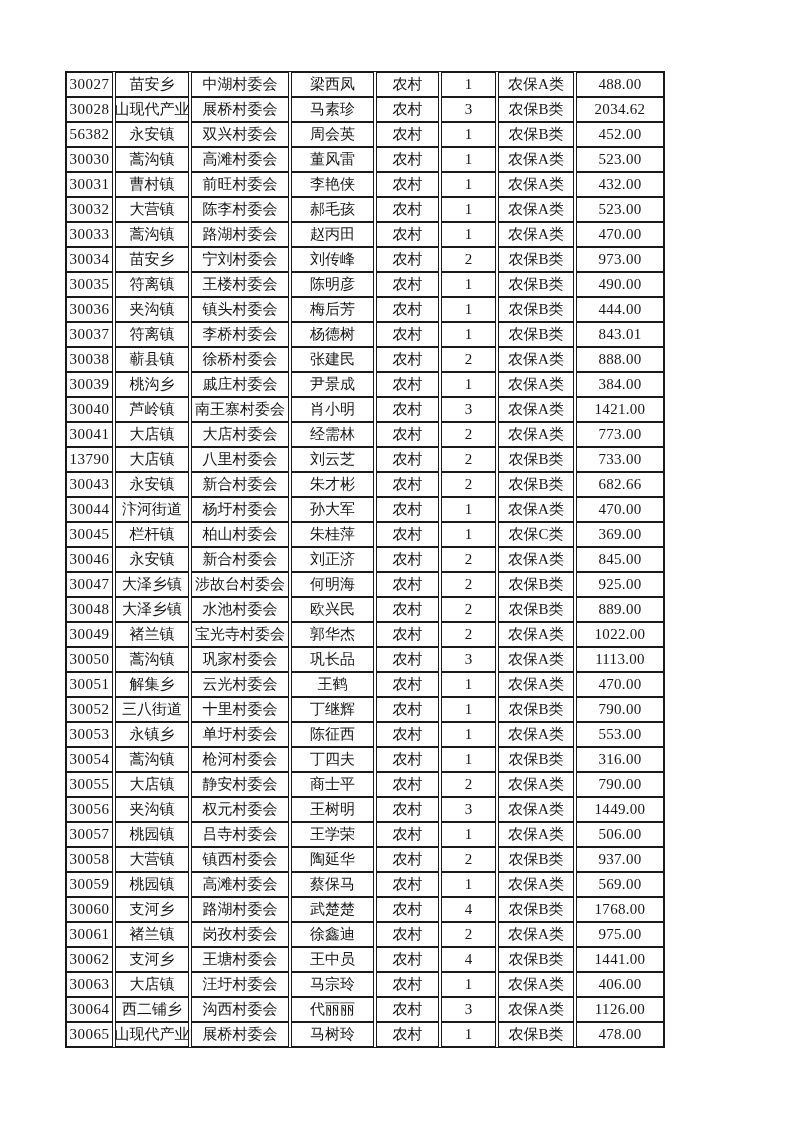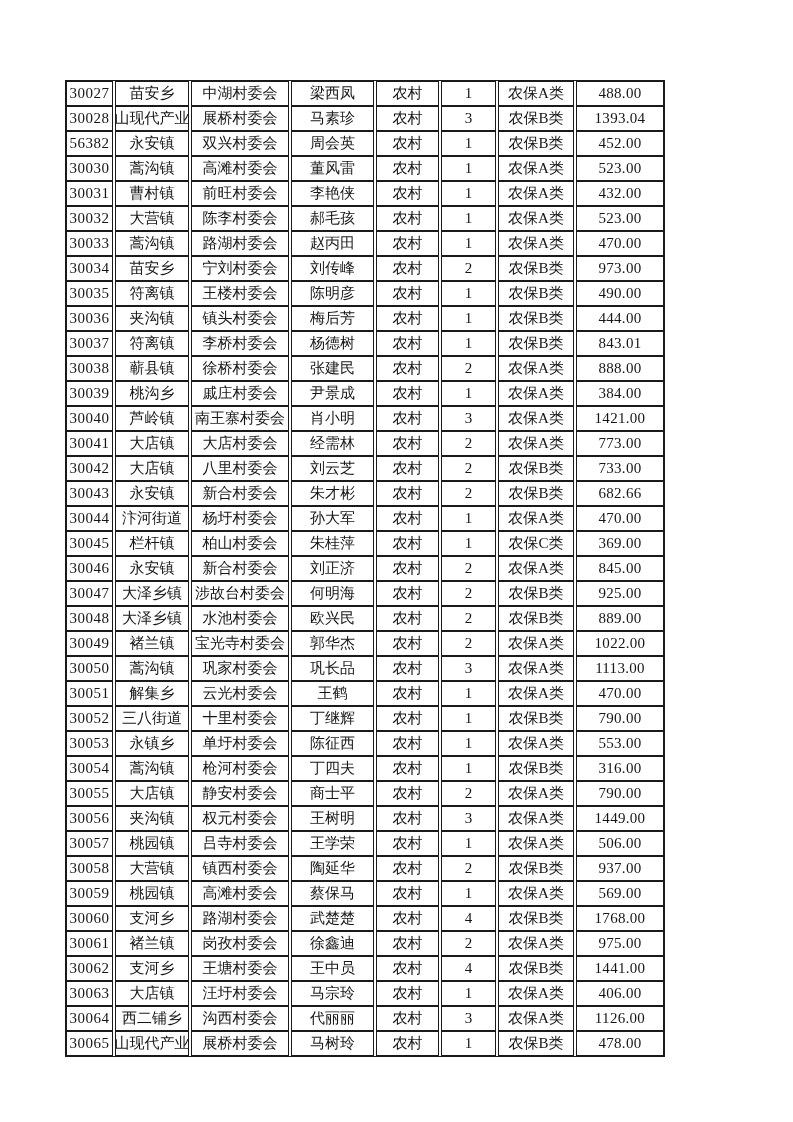--- a/index.html
+++ b/index.html
@@ -15,21 +15,21 @@
     position: relative;
     width: 793px;
     height: 1122px;
     background: #ffffff;
     overflow: hidden;
   }
   
   .grid-table {
     position: absolute;
     left: 65px;
-    top: 80px;
+    top: 71px;
     display: grid;
     grid-template-columns: 47px 74px 98px 83px 63px 55px 76px 88px;
     column-gap: 2px;
     row-gap: 0;
     grid-auto-rows: 25px;
     border: 1px solid #1a1a1a;
     background: #ffffff;
   }
   .cell {
     box-sizing: border-box;
@@ -93,21 +93,21 @@
       <div class="cell col-4">
         <span class="cell-text">农村</span>
       </div>
       <div class="cell col-5">
         <span class="cell-text">3</span>
       </div>
       <div class="cell col-6">
         <span class="cell-text">农保B类</span>
       </div>
       <div class="cell col-7">
-        <span class="cell-text">1393.04</span>
+        <span class="cell-text">2034.62</span>
       </div>
       <div class="cell col-0">
         <span class="cell-text">56382</span>
       </div>
       <div class="cell col-1">
         <span class="cell-text">永安镇</span>
       </div>
       <div class="cell col-2">
         <span class="cell-text">双兴村委会</span>
       </div>
@@ -408,21 +408,21 @@
       <div class="cell col-5">
         <span class="cell-text">2</span>
       </div>
       <div class="cell col-6">
         <span class="cell-text">农保A类</span>
       </div>
       <div class="cell col-7">
         <span class="cell-text">773.00</span>
       </div>
       <div class="cell col-0">
-        <span class="cell-text">30042</span>
+        <span class="cell-text">13790</span>
       </div>
       <div class="cell col-1">
         <span class="cell-text">大店镇</span>
       </div>
       <div class="cell col-2">
         <span class="cell-text">八里村委会</span>
       </div>
       <div class="cell col-3">
         <span class="cell-text">刘云芝</span>
       </div>

